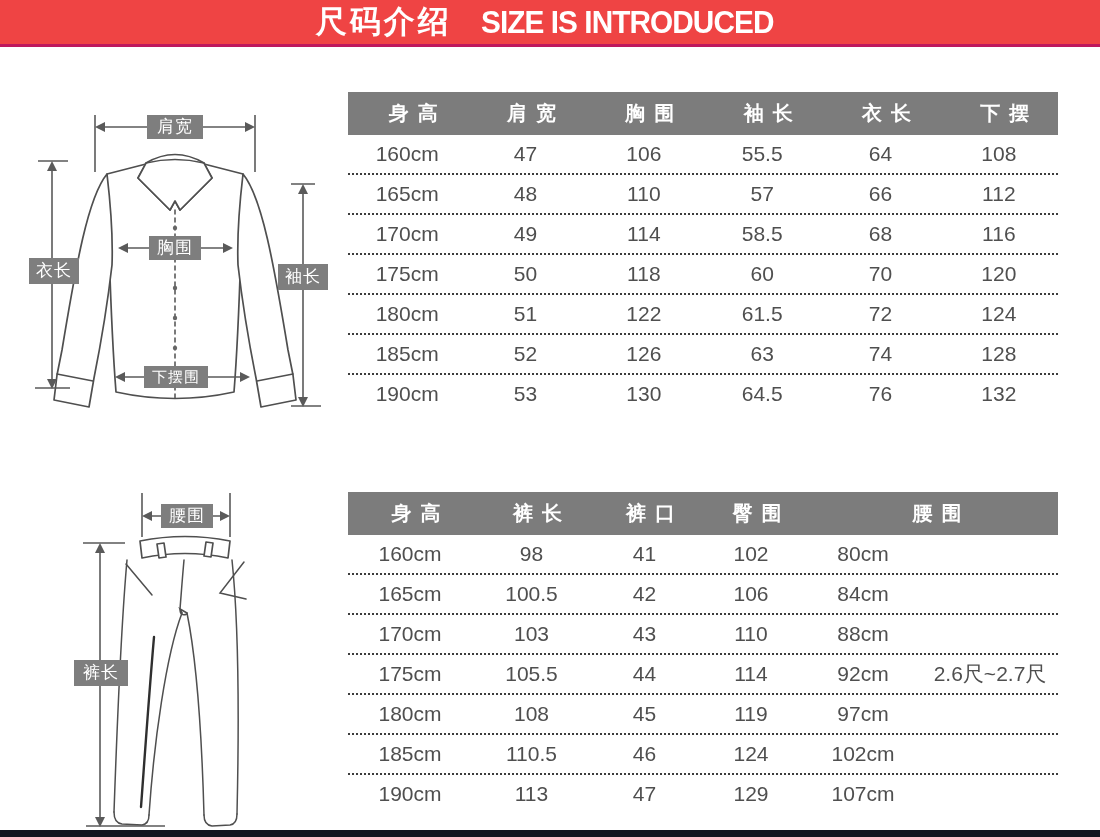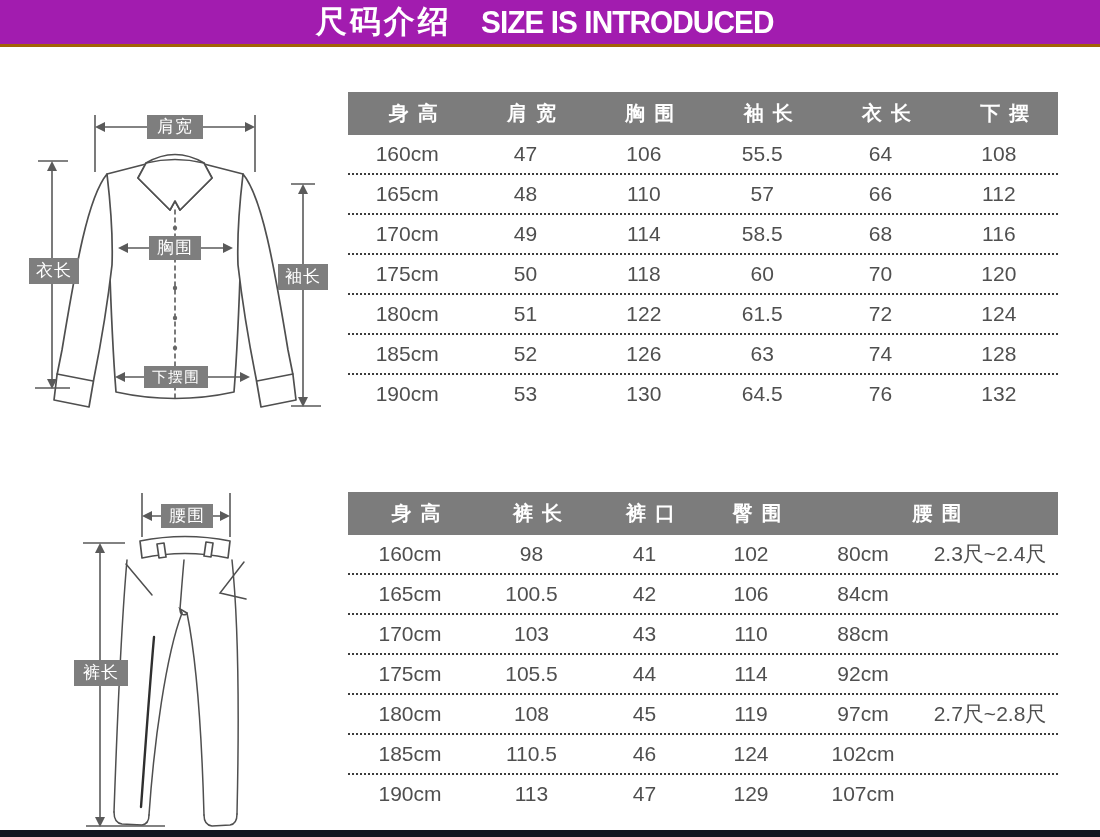--- a/index.html
+++ b/index.html
@@ -1,20 +1,20 @@
 <!DOCTYPE html>
 <html><head>
 <meta charset="utf-8">
 <style>
   html,body{margin:0;padding:0;background:#fff;}
   .page{position:relative;width:1100px;height:837px;background:#ffffff;overflow:hidden;
         font-family:"Liberation Sans",sans-serif;}
   
-  .banner{position:absolute;left:0;top:0;width:100%;height:44px;background:#a21caf;
-          border-bottom:3px solid #a16207;display:flex;align-items:center;justify-content:center;gap:18px;}
+  .banner{position:absolute;left:0;top:0;width:100%;height:44px;background:#ef4444;
+          border-bottom:3px solid #be185d;display:flex;align-items:center;justify-content:center;gap:18px;}
   .banner .zh{color:#ffffff;font-size:31px;font-weight:bold;letter-spacing:3px;}
   .banner .en{color:#ffffff;font-size:32px;font-weight:bold;letter-spacing:-1px;transform:scaleX(.93);}
   
   .stable{position:absolute;left:348px;width:710px;}
   .stable .thead{height:43px;background:#7c7c7c;display:grid;align-items:center;}
   .stable .hcell{text-align:center;color:#ffffff;font-size:20px;font-weight:bold;
                  letter-spacing:9px;padding-left:21px;white-space:nowrap;}
   .stable .trow{height:38px;display:grid;align-items:center;border-bottom:2px dotted #3c3c3c;}
   .stable .trow.last{border-bottom:none;}
   .stable .tcell{text-align:center;font-size:21px;color:#4f4f4f;white-space:nowrap;}
@@ -217,21 +217,20 @@
       <div class="hcell">臀围</div>
       <div class="hcell span2">腰围</div>
     </div>
     <div class="tbody">
         <div class="trow">
           <div class="tcell">160cm</div>
           <div class="tcell">98</div>
           <div class="tcell">41</div>
           <div class="tcell">102</div>
           <div class="tcell">80cm</div>
-          <div class="tcell">2.3尺~2.4尺</div>
         </div>
         <div class="trow">
           <div class="tcell">165cm</div>
           <div class="tcell">100.5</div>
           <div class="tcell">42</div>
           <div class="tcell">106</div>
           <div class="tcell">84cm</div>
         </div>
         <div class="trow">
           <div class="tcell">170cm</div>
@@ -239,28 +238,28 @@
           <div class="tcell">43</div>
           <div class="tcell">110</div>
           <div class="tcell">88cm</div>
         </div>
         <div class="trow">
           <div class="tcell">175cm</div>
           <div class="tcell">105.5</div>
           <div class="tcell">44</div>
           <div class="tcell">114</div>
           <div class="tcell">92cm</div>
+          <div class="tcell">2.6尺~2.7尺</div>
         </div>
         <div class="trow">
           <div class="tcell">180cm</div>
           <div class="tcell">108</div>
           <div class="tcell">45</div>
           <div class="tcell">119</div>
           <div class="tcell">97cm</div>
-          <div class="tcell">2.7尺~2.8尺</div>
         </div>
         <div class="trow">
           <div class="tcell">185cm</div>
           <div class="tcell">110.5</div>
           <div class="tcell">46</div>
           <div class="tcell">124</div>
           <div class="tcell">102cm</div>
         </div>
         <div class="trow last">
           <div class="tcell">190cm</div>

